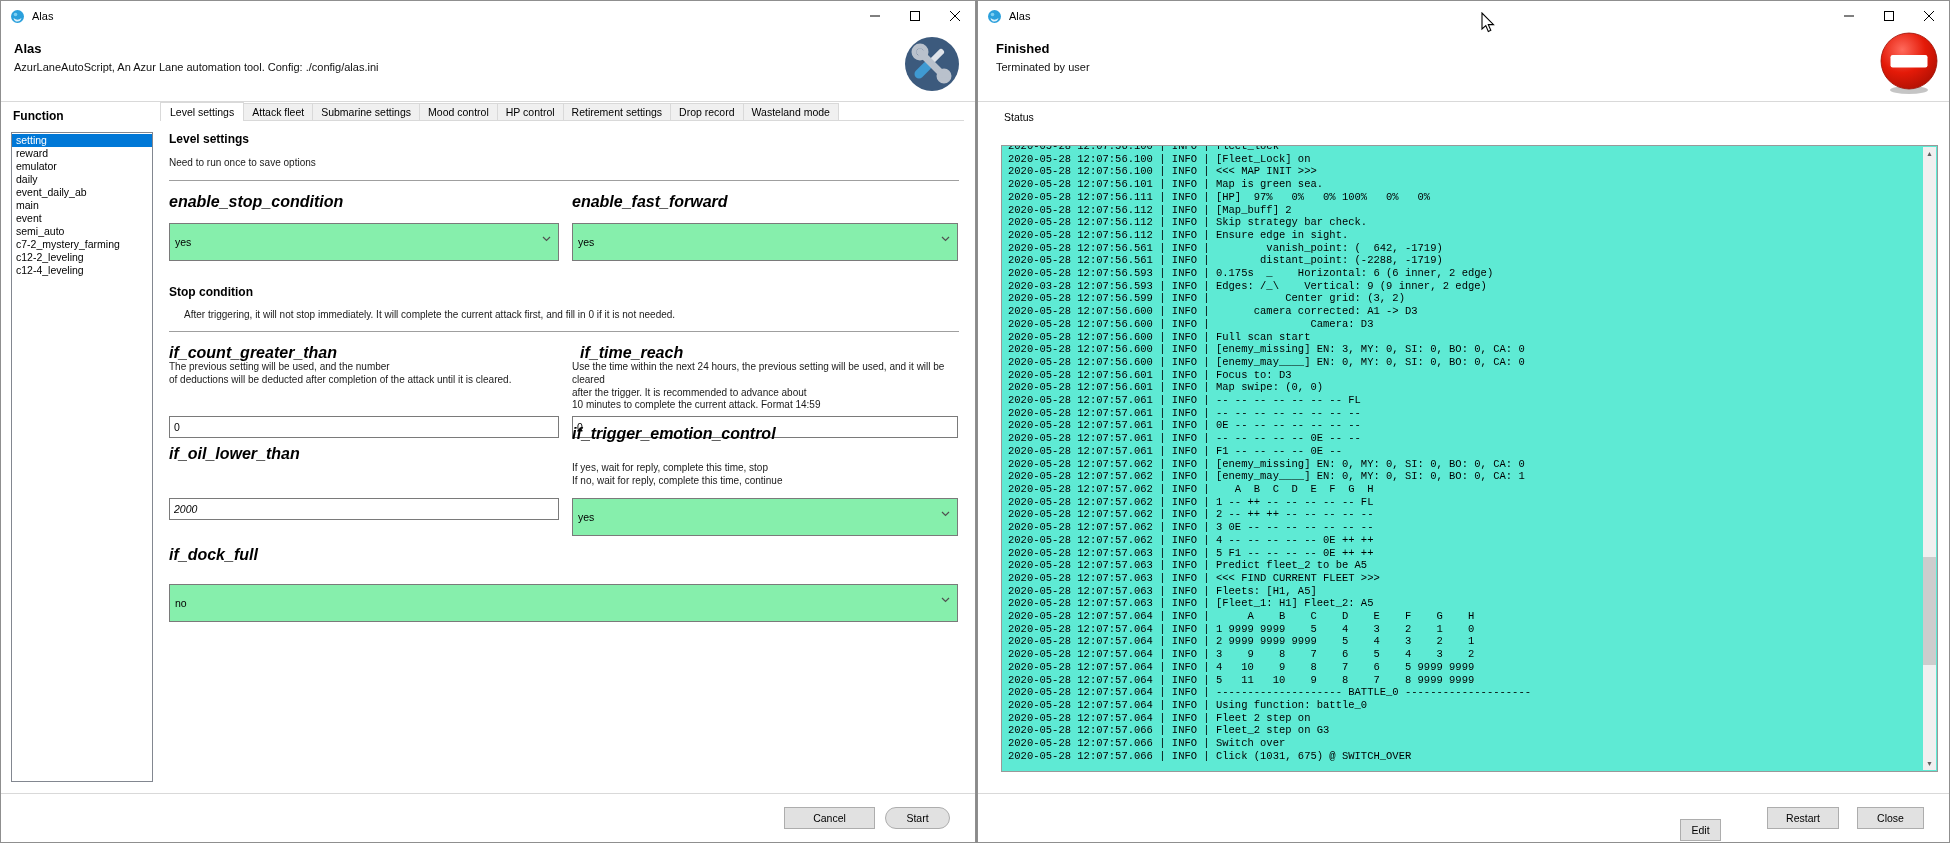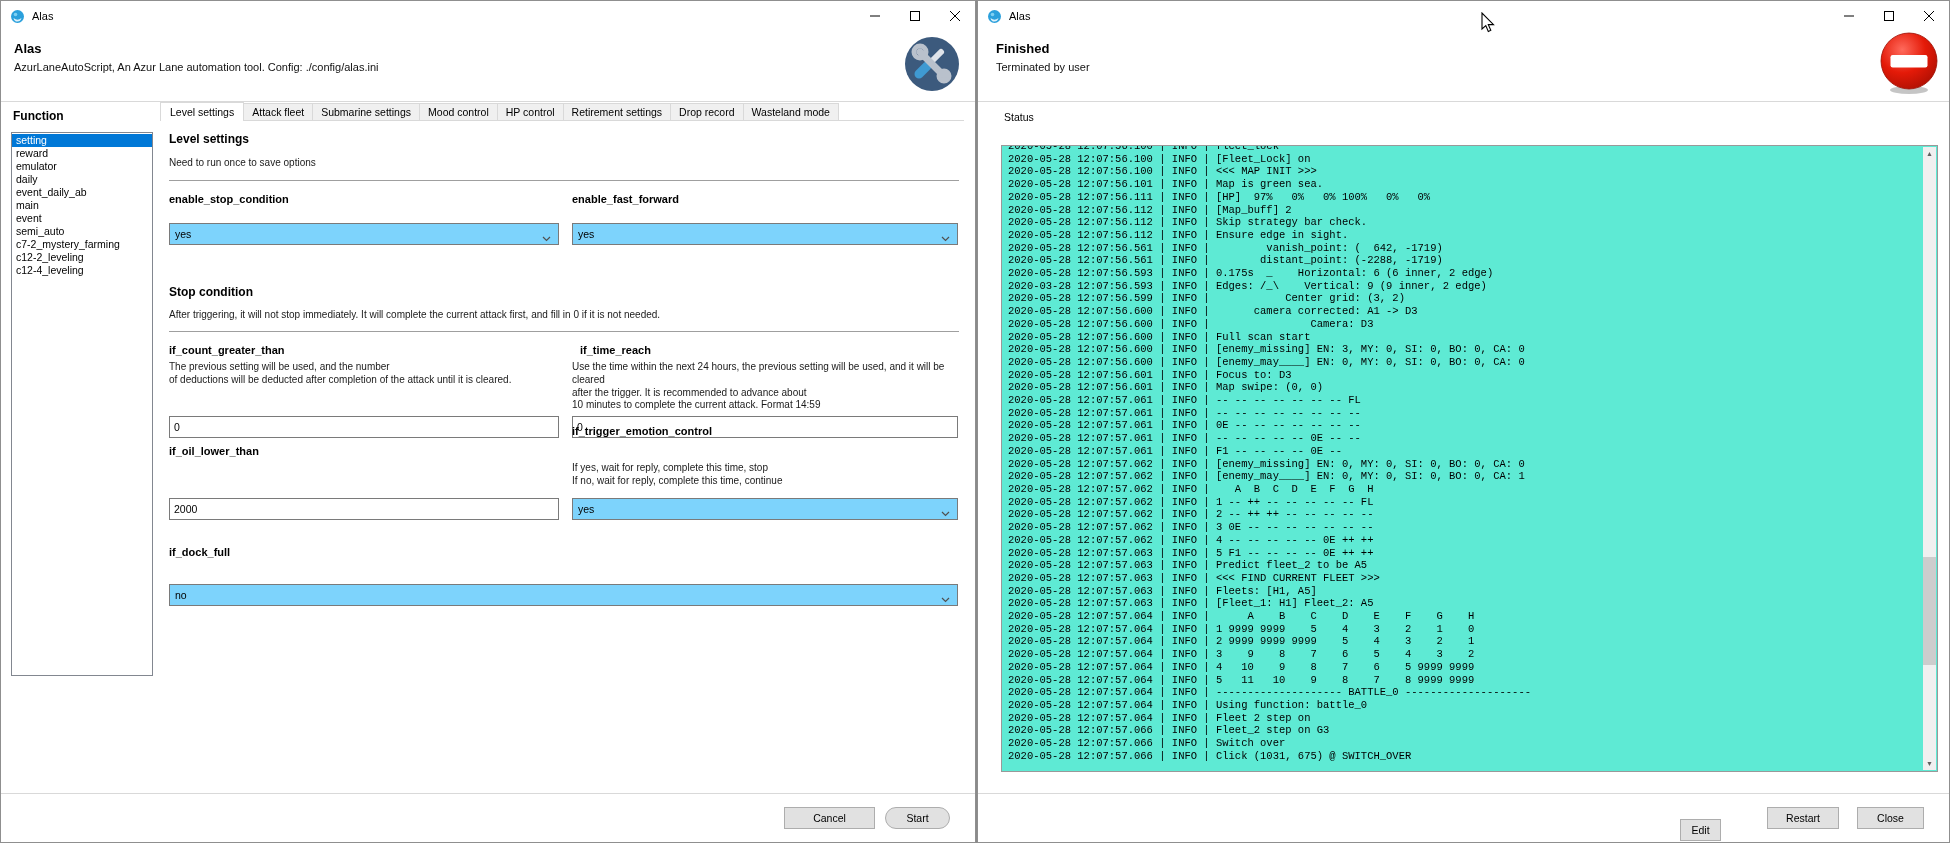--- a/index.html
+++ b/index.html
@@ -13,35 +13,35 @@
   .tb-title{margin-left:7px;font-size:11px;color:#000;}
   .win-controls{margin-left:auto;display:flex;height:100%;}
   .wc{width:40px;height:100%;display:flex;align-items:center;justify-content:center;}
   
   .hdr-title{position:absolute;left:13px;top:40px;font-size:13px;font-weight:bold;color:#000;}
   .hdr-sub{position:absolute;left:13px;top:60px;font-size:11px;color:#111;}
   .hdr-sep{position:absolute;left:0;right:0;top:100px;border-top:1px solid #d9d9d9;}
   .badge{position:absolute;}
   
   .func-title{position:absolute;left:12px;top:108px;font-size:12px;font-weight:bold;}
-  .listbox{position:absolute;left:10px;top:131px;width:142px;height:544px;border:1px solid #828790;background:#fff;overflow:hidden;box-sizing:border-box;padding-top:1px;}
+  .listbox{position:absolute;left:10px;top:131px;width:142px;height:650px;border:1px solid #828790;background:#fff;overflow:hidden;box-sizing:border-box;padding-top:1px;}
   .li{font-size:10.5px;line-height:13px;padding:0 0 0 4px;white-space:nowrap;color:#000;}
   .li.sel{background:#0078d7;color:#fff;}
   
   .tabbar{position:absolute;left:159px;top:101px;right:11px;height:18px;display:flex;align-items:flex-end;border-bottom:1px solid #d9d9d9;}
   .tab{font-size:10.5px;padding:2px 8px 2px;background:#f0f0f0;border:1px solid #d9d9d9;border-bottom:none;margin-right:-1px;white-space:nowrap;color:#000;margin-bottom:0;}
   .tab.active{background:#fff;padding:3px 9px 3px;margin-bottom:-1px;position:relative;z-index:2;}
   
   .sec-h{position:absolute;font-size:12px;font-weight:bold;color:#000;}
   .sec-note{position:absolute;font-size:10px;color:#1a1a1a;white-space:pre-line;}
   .hline{position:absolute;border-top:1px solid #9f9f9f;}
-  .flabel{position:absolute;font-size:11px;font-weight:bold;color:#000;}
+  .flabel{position:absolute;font-size:16px;font-weight:bold;color:#000;font-style:italic;}
   .fhelp{position:absolute;font-size:10px;color:#1a1a1a;line-height:12.8px;white-space:pre-line;}
   .tin{position:absolute;height:22px;border:1px solid #7a7a7a;background:#fff;font-family:"Liberation Sans",sans-serif;font-size:10.5px;padding:0 4px;box-sizing:border-box;color:#000;}
-  .dsel{position:absolute;height:22px;border:1px solid #7a7a7a;background:#7dd3fc;font-size:10.5px;box-sizing:border-box;display:flex;align-items:center;padding-left:5px;color:#000;}
+  .dsel{position:absolute;height:38px;border:1px solid #7a7a7a;background:#86efac;font-size:10.5px;box-sizing:border-box;display:flex;align-items:center;padding-left:5px;color:#000;}
   .dsel .chev{position:absolute;right:7px;top:8px;}
   .bottom-sep{position:absolute;left:0;right:0;top:792px;border-top:1px solid #d9d9d9;}
   .btn{position:absolute;height:22px;background:#e1e1e1;border:1px solid #adadad;font-family:"Liberation Sans",sans-serif;font-size:10.5px;color:#000;display:flex;align-items:center;justify-content:center;box-sizing:border-box;}
   
   .status-lbl{position:absolute;left:26px;top:110px;font-size:10.5px;color:#000;}
   .logbox{position:absolute;left:23px;top:144px;width:937px;height:627px;border:1px solid #999;background:#5eead4;box-sizing:border-box;overflow:hidden;}
   .loglines{margin:-6px 0 0 6px;font-family:"Liberation Mono","DejaVu Sans Mono",monospace;font-size:10.5px;line-height:12.7px;color:#000;}
   .logline{white-space:pre;}
   .vscroll{position:absolute;right:1px;top:1px;width:13px;height:623px;background:#f0f0f0;}
   .sb-arrow{position:absolute;left:0;width:13px;height:13px;display:flex;align-items:center;justify-content:center;font-size:7px;color:#606060;}
@@ -135,40 +135,40 @@
           </svg></span>
     </div>
     <div class="dsel" style="left:571px;top:222px;width:386px;">
       <span>yes</span>
       <span class="chev"><svg width="9" height="6">
             <path d="M1 1 L4.5 4.5 L8 1" stroke="#505050" fill="none" stroke-width="1.2"></path>
           </svg></span>
     </div>
 
     <div class="sec-h" style="left:168px;top:284px;">Stop condition</div>
-    <div class="sec-note" style="left:168px;top:308px;width:785px;">After triggering, it will not stop immediately. It will complete the current attack first, and fill in 0 if it is not needed.</div>
+    <div class="sec-note" style="left:183px;top:308px;width:785px;">After triggering, it will not stop immediately. It will complete the current attack first, and fill in 0 if it is not needed.</div>
     <div class="hline" style="left:168px;width:790px;top:330px;"></div>
 
     <div class="flabel" style="left:168px;top:343px;">if_count_greater_than</div>
     <div class="flabel" style="left:571px;top:343px;padding-left:8px;">if_time_reach</div>
     <div class="fhelp" style="left:168px;top:360px;width:390px;">The previous setting will be used, and the number
  of deductions will be deducted after completion of the attack until it is cleared.</div>
     <div class="fhelp" style="left:571px;top:360px;width:386px;">Use the time within the next 24 hours, the previous setting will be used, and it will be cleared
  after the trigger. It is recommended to advance about
  10 minutes to complete the current attack. Format 14:59</div>
 
     <input class="tin" style="left: 168px; top: 415px; width: 390px;" value="0">
     <input class="tin" style="left: 571px; top: 415px; width: 386px;" value="0">
 
     <div class="flabel" style="left:168px;top:444px;">if_oil_lower_than</div>
     <div class="flabel" style="left:571px;top:424px;">if_trigger_emotion_control</div>
     <div class="fhelp" style="left:571px;top:461px;width:386px;">If yes, wait for reply, complete this time, stop
 If no, wait for reply, complete this time, continue</div>
 
-    <input class="tin" style="left: 168px; top: 497px; width: 390px;" value="2000">
+    <input class="tin" style="left: 168px; top: 497px; width: 390px; font-style: italic;" value="2000">
     <div class="dsel" style="left:571px;top:497px;width:386px;">
       <span>yes</span>
       <span class="chev"><svg width="9" height="6">
             <path d="M1 1 L4.5 4.5 L8 1" stroke="#505050" fill="none" stroke-width="1.2"></path>
           </svg></span>
     </div>
 
     <div class="flabel" style="left:168px;top:545px;">if_dock_full</div>
     <div class="dsel" style="left:168px;top:583px;width:789px;">
       <span>no</span>

